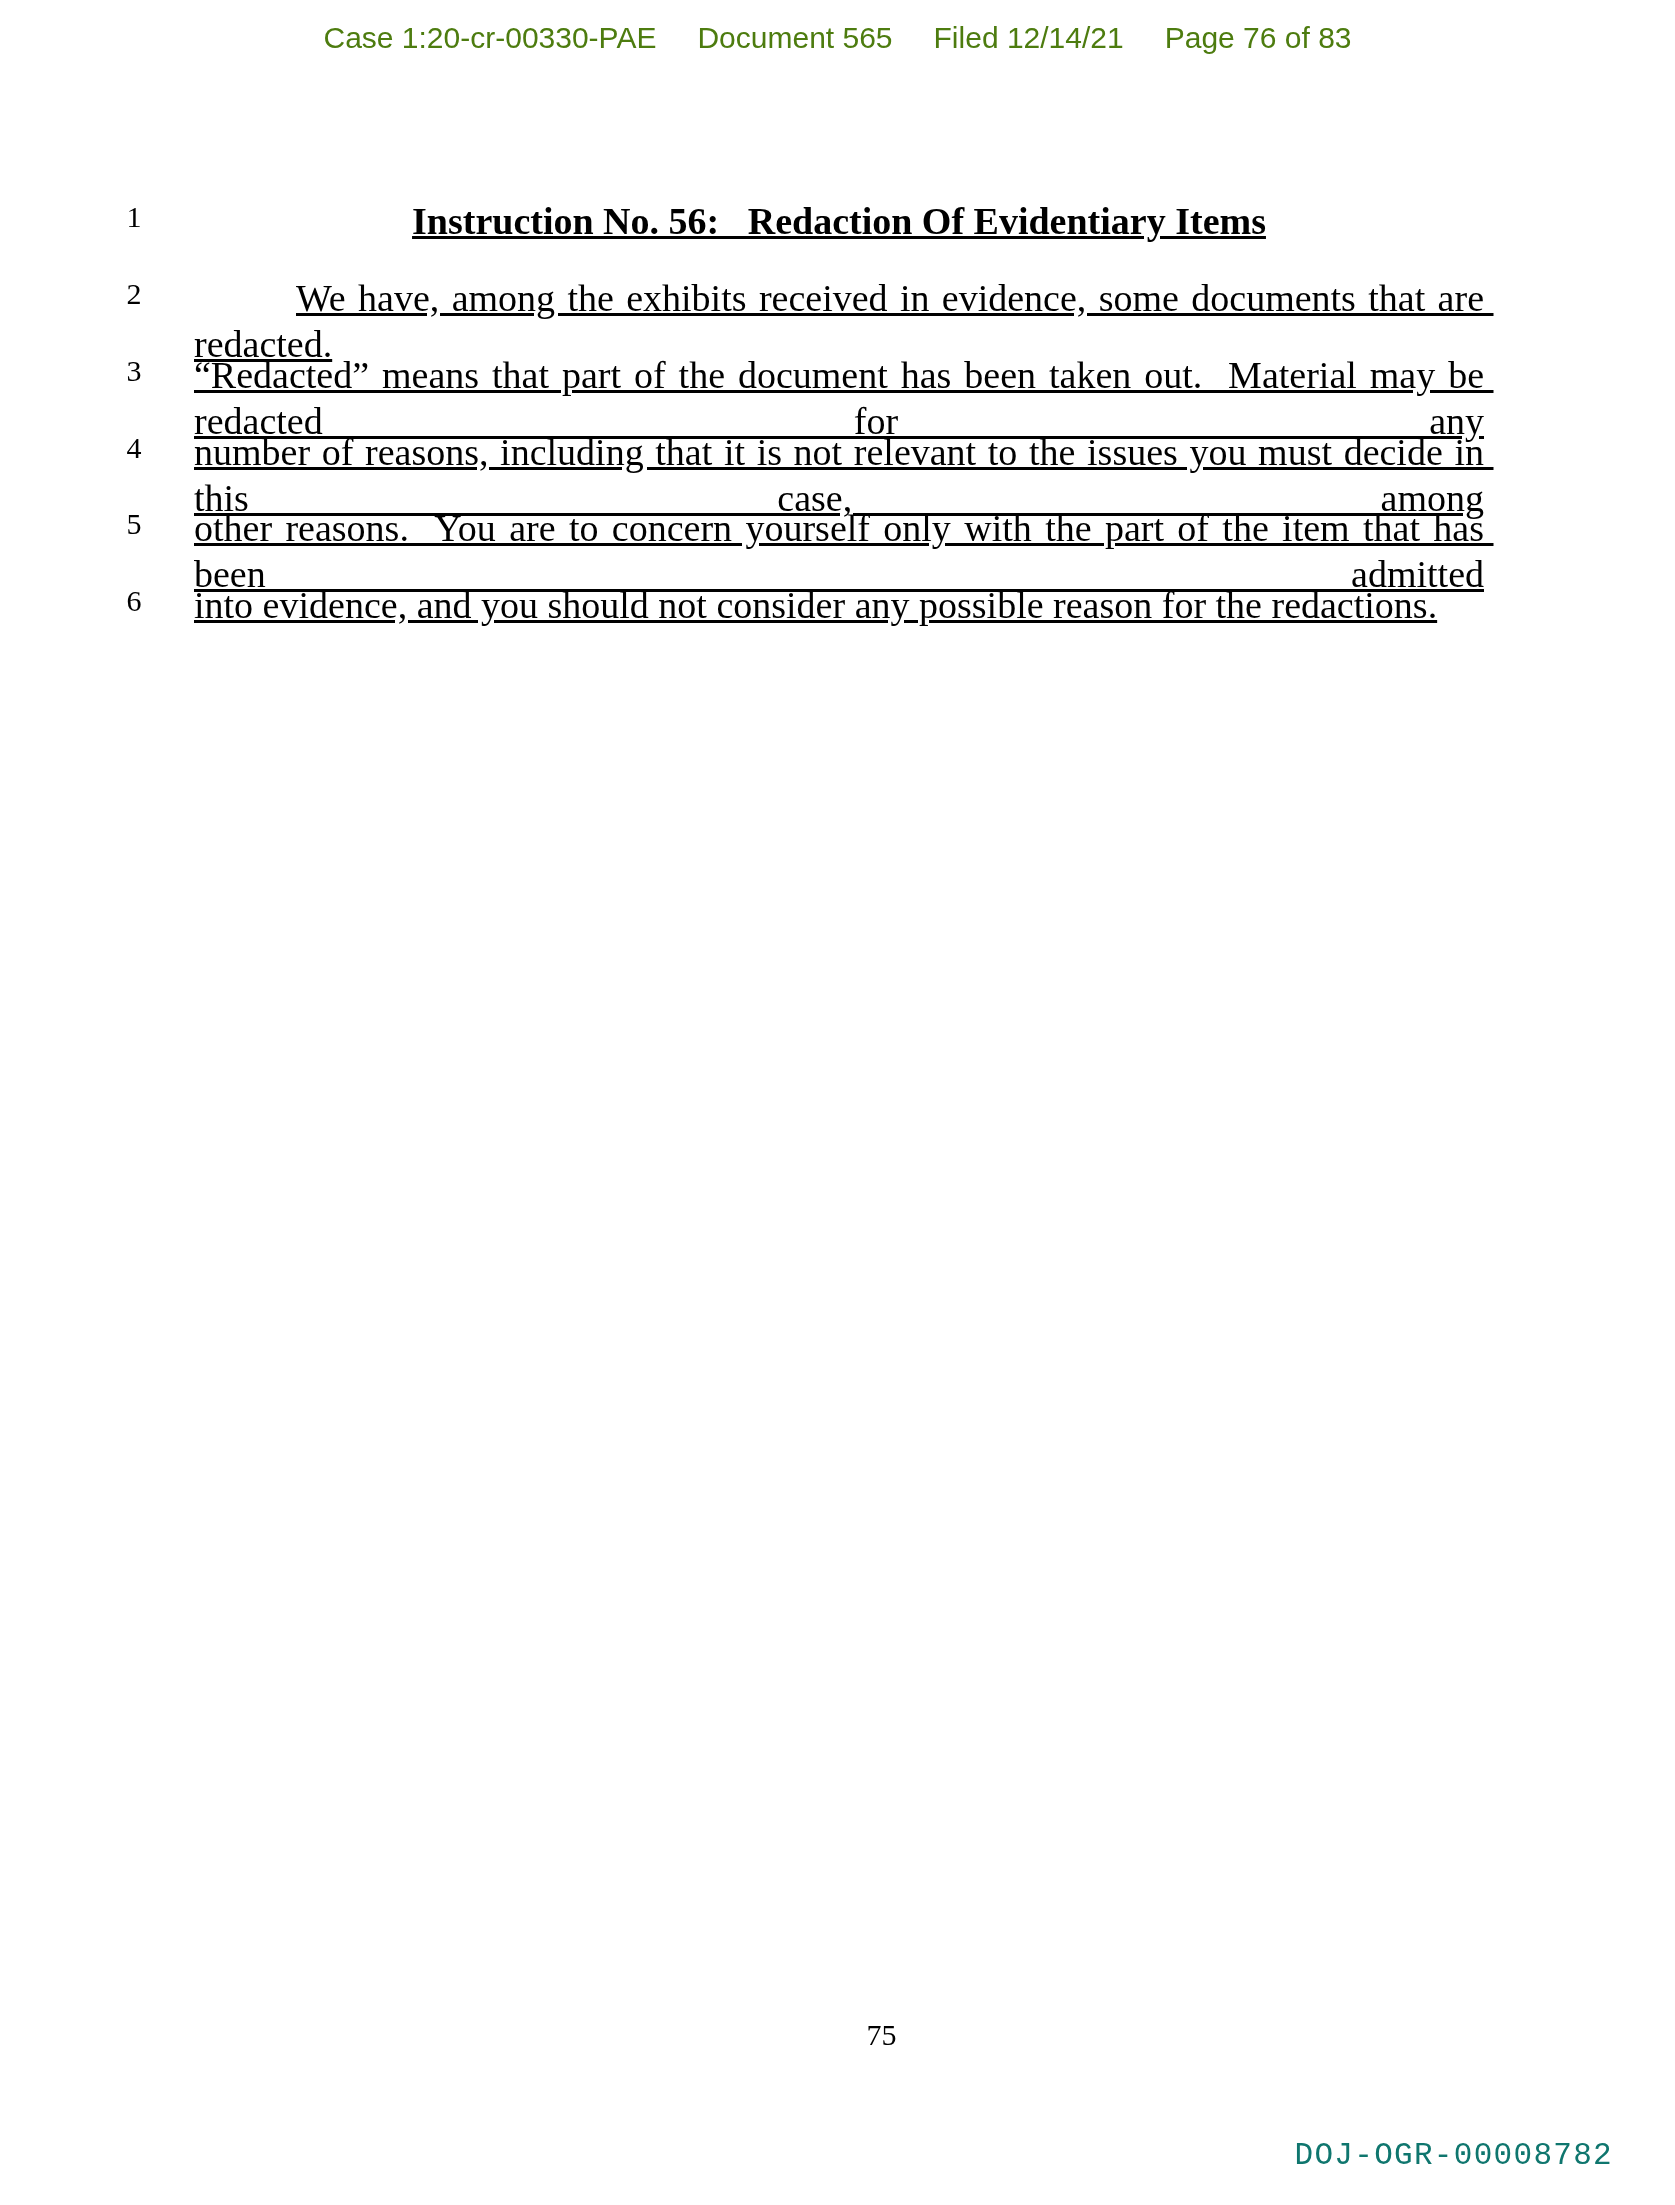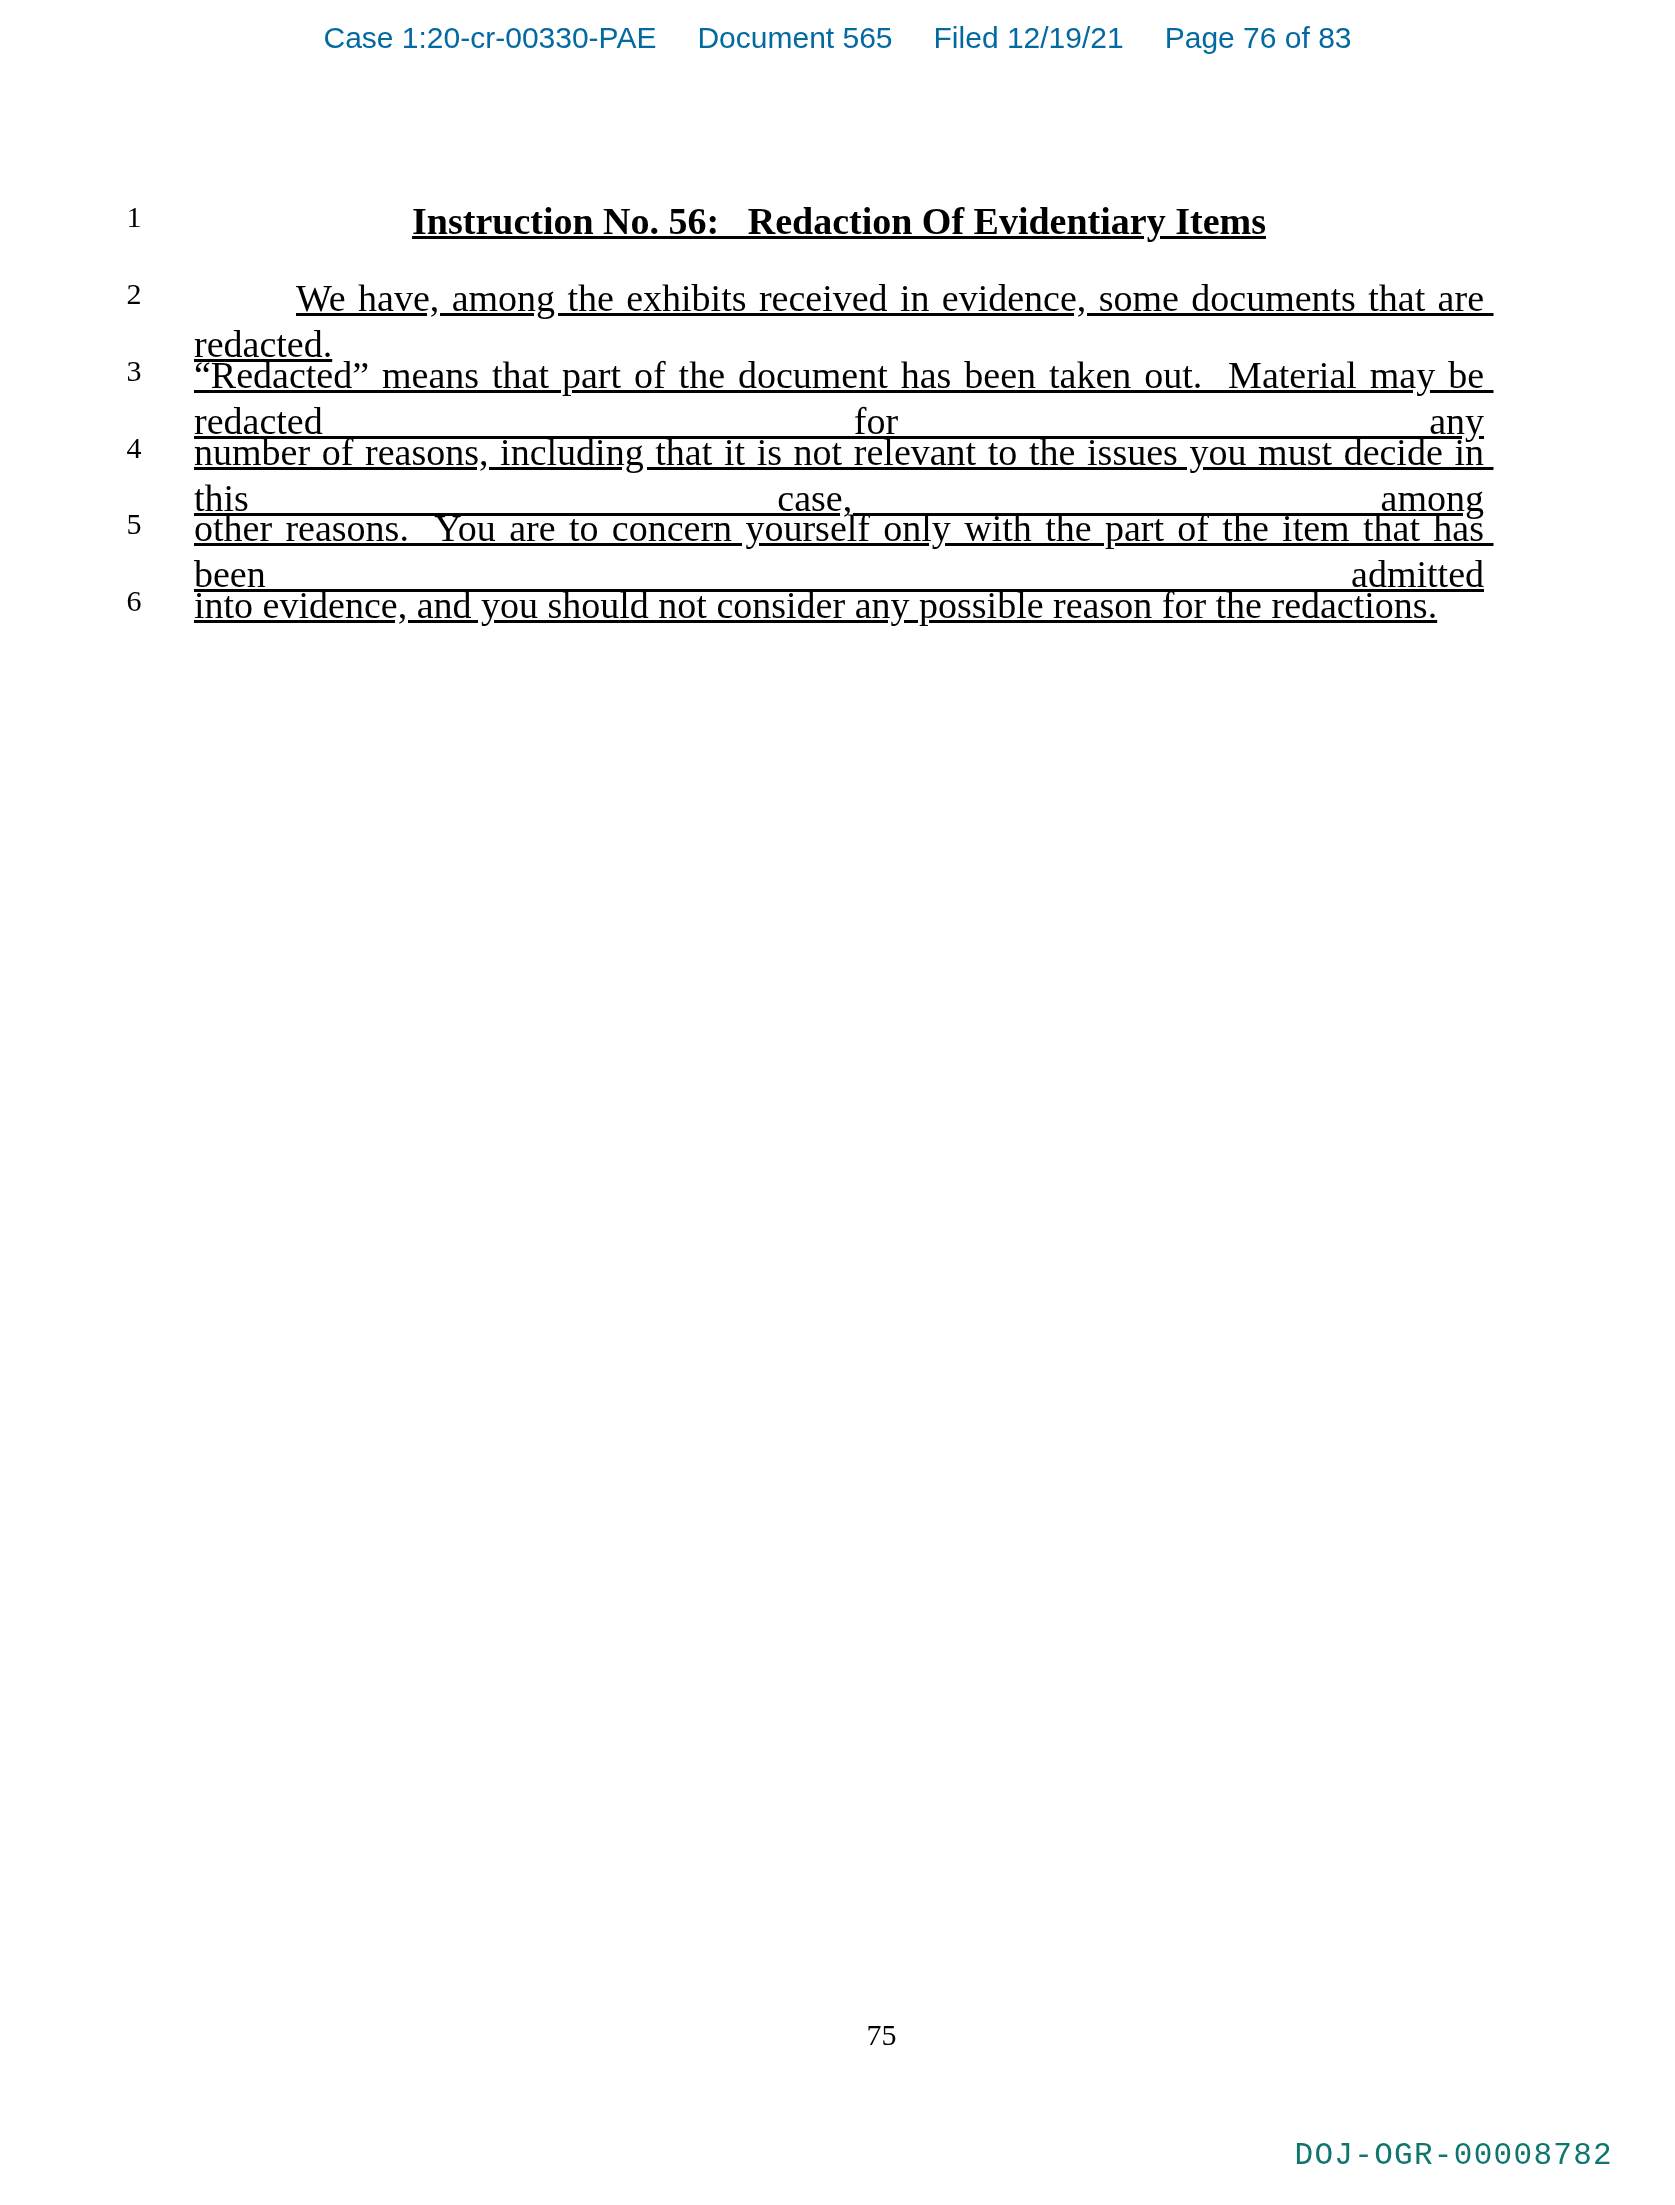--- a/index.html
+++ b/index.html
@@ -9,21 +9,21 @@
     position: relative;
     font-family: "Liberation Serif", serif;
     color: #000000;
   }
   .court-header {
     position: absolute;
     top: 21px; left: 0; width: 1675px;
     display: flex; justify-content: center; gap: 41px;
     font-family: "Liberation Sans", sans-serif;
     font-size: 30px; font-weight: 400;
-    color: #0369a1;
+    color: #4d7c0f;
     white-space: nowrap;
   }
   .linenum {
     position: absolute;
     left: 113px; width: 42px;
     text-align: center;
     font-size: 30px; line-height: 1.2;
   }
   .line {
     position: absolute;
@@ -60,21 +60,21 @@
   }
 </style>
 </head>
 <body>
 
 <div>
 
   <header class="court-header">
     <span>Case 1:20-cr-00330-PAE</span>
     <span>Document 565</span>
-    <span>Filed 12/19/21</span>
+    <span>Filed 12/14/21</span>
     <span>Page 76 of 83</span>
   </header>
 
   <div>
     <span class="linenum" style="top:199px">1</span>
     <span class="linenum" style="top:276px">2</span>
     <span class="linenum" style="top:353px">3</span>
     <span class="linenum" style="top:430px">4</span>
     <span class="linenum" style="top:506px">5</span>
     <span class="linenum" style="top:583px">6</span>

